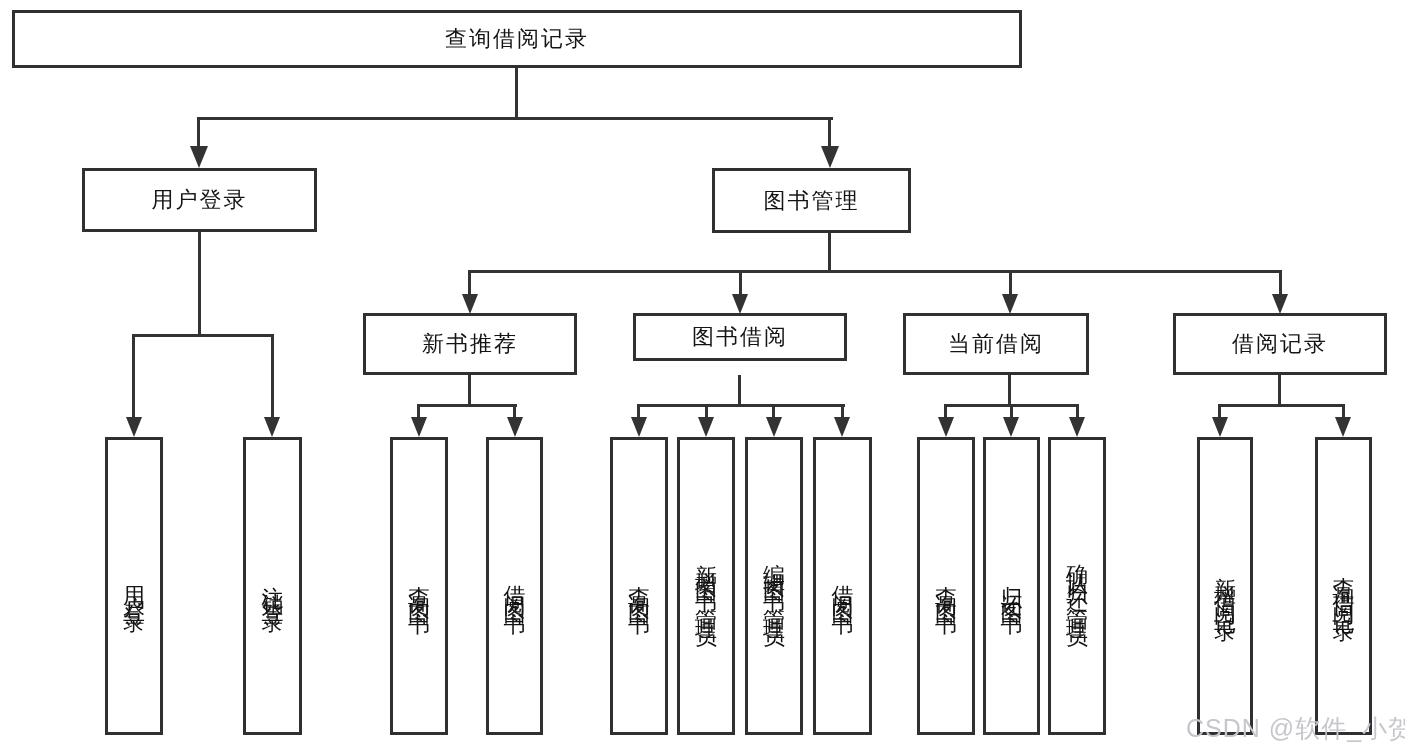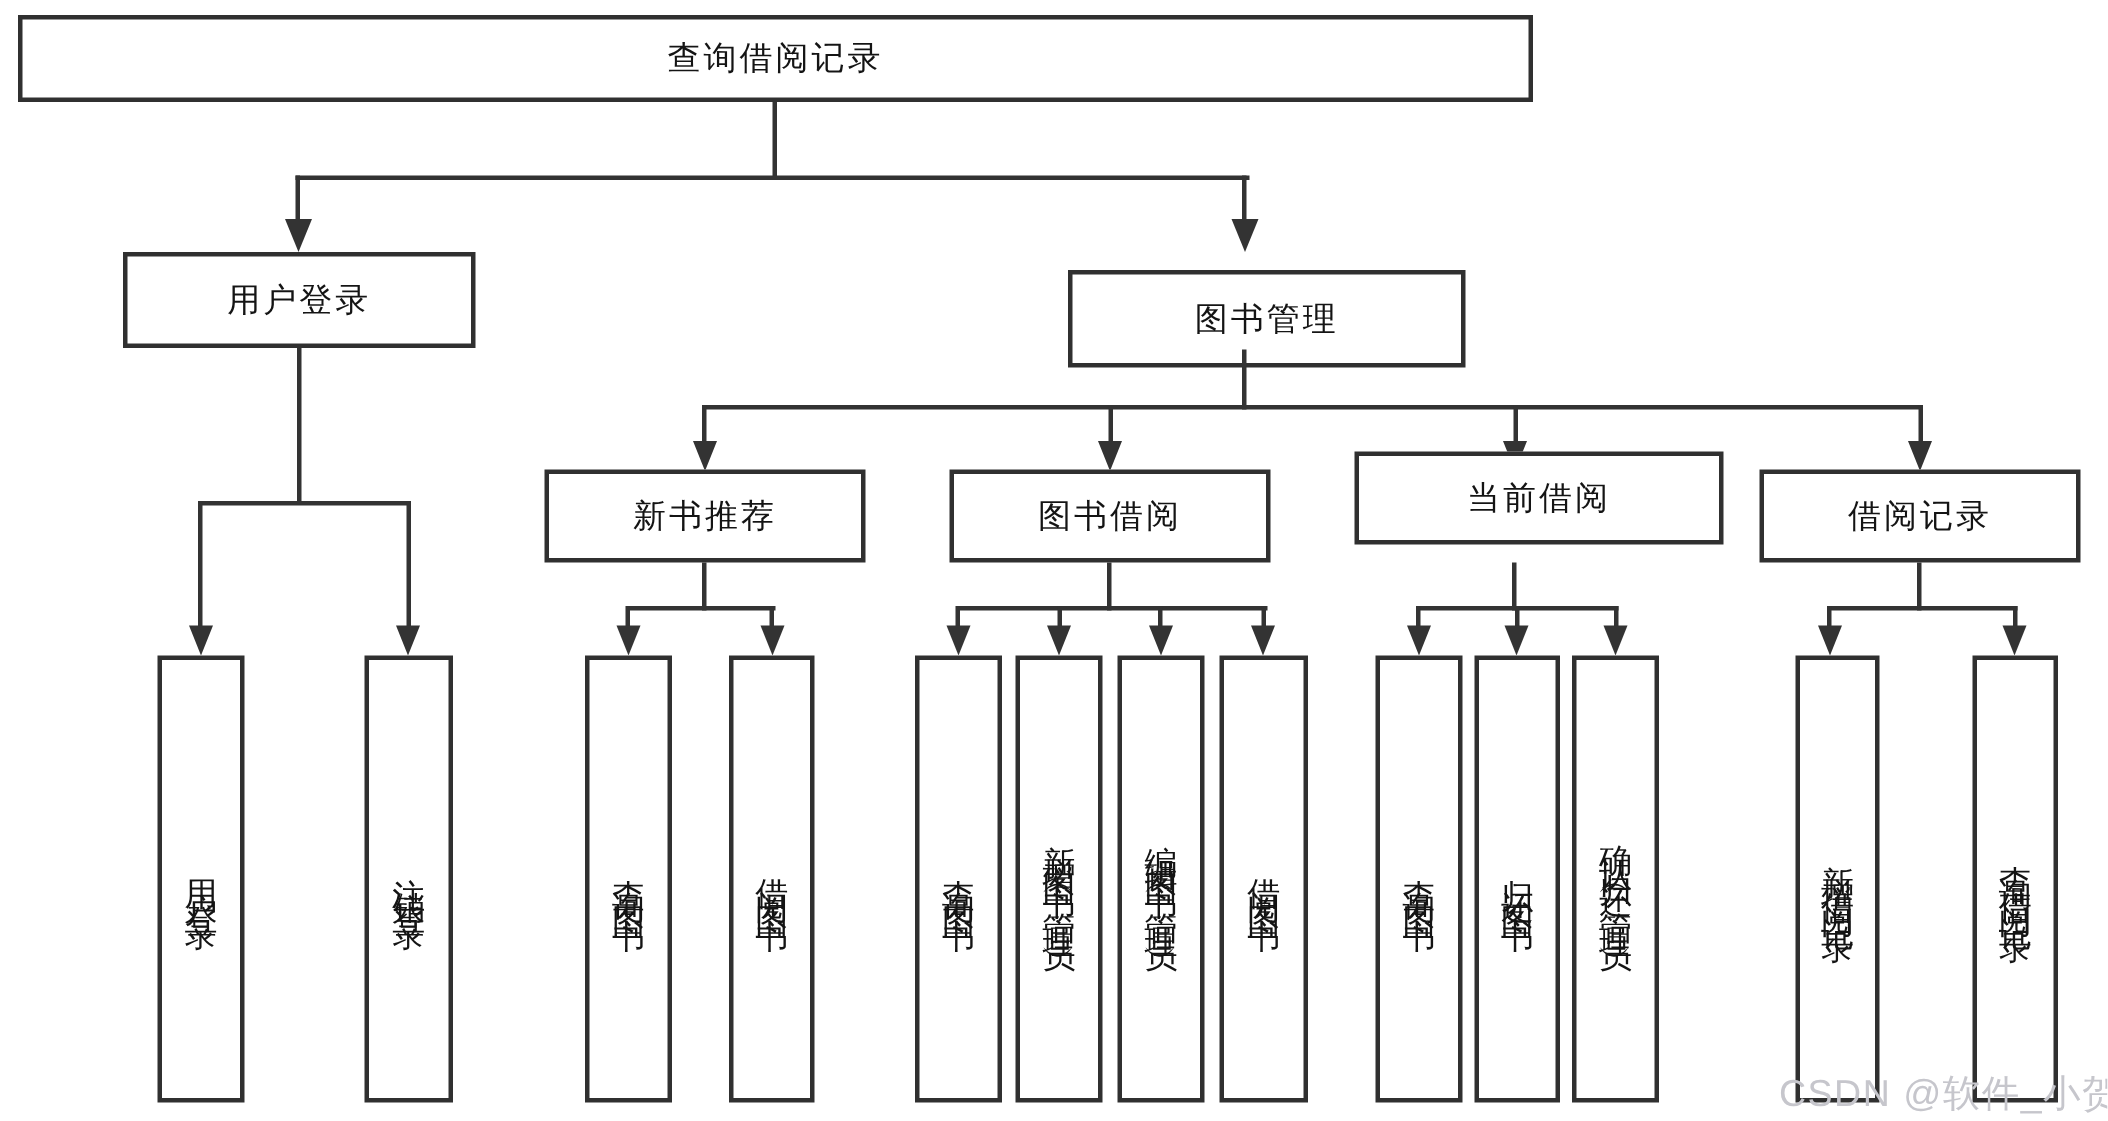--- a/index.html
+++ b/index.html
@@ -46,21 +46,21 @@
   <div class="vl" style="left:515px;top:68px;height:52px"></div>
   <div class="hl" style="left:197px;top:117px;width:636px"></div>
   <div class="vl" style="left:197px;top:117px;height:31px"></div>
   <div class="vl" style="left:828px;top:117px;height:31px"></div>
   <div class="ah" style="left:190px;top:146px"></div>
   <div class="ah" style="left:821px;top:146px"></div>
 
   <div class="node" style="left:82px;top:168px;width:235px;height:64px">
     <span>用户登录</span>
   </div>
-  <div class="node" style="left:712px;top:180px;width:265px;height:65px">
+  <div class="node" style="left:712px;top:168px;width:199px;height:65px">
     <span>图书管理</span>
   </div>
 
   <div class="vl" style="left:198px;top:232px;height:104px"></div>
   <div class="hl" style="left:133px;top:334px;width:141px"></div>
   <div class="vl" style="left:132px;top:334px;height:84px"></div>
   <div class="vl" style="left:271px;top:334px;height:84px"></div>
   <div class="a" style="left:126px;top:417px"></div>
   <div class="a" style="left:264px;top:417px"></div>
 
@@ -71,24 +71,24 @@
   <div class="vl" style="left:1009px;top:270px;height:26px"></div>
   <div class="vl" style="left:1279px;top:270px;height:26px"></div>
   <div class="a" style="left:462px;top:294px"></div>
   <div class="a" style="left:732px;top:294px"></div>
   <div class="a" style="left:1002px;top:294px"></div>
   <div class="a" style="left:1272px;top:294px"></div>
 
   <div class="node" style="left:363px;top:313px;width:214px;height:62px">
     <span>新书推荐</span>
   </div>
-  <div class="node" style="left:633px;top:313px;width:214px;height:62px">
+  <div class="node" style="left:633px;top:313px;width:214px;height:48px">
     <span>图书借阅</span>
   </div>
-  <div class="node" style="left:903px;top:301px;width:246px;height:62px">
+  <div class="node" style="left:903px;top:313px;width:186px;height:62px">
     <span>当前借阅</span>
   </div>
   <div class="node" style="left:1173px;top:313px;width:214px;height:62px">
     <span>借阅记录</span>
   </div>
 
   <div class="vl" style="left:468px;top:375px;height:32px"></div>
   <div class="hl" style="left:418px;top:404px;width:99px"></div>
   <div class="vl" style="left:417px;top:404px;height:15px"></div>
   <div class="vl" style="left:513px;top:404px;height:15px"></div>

